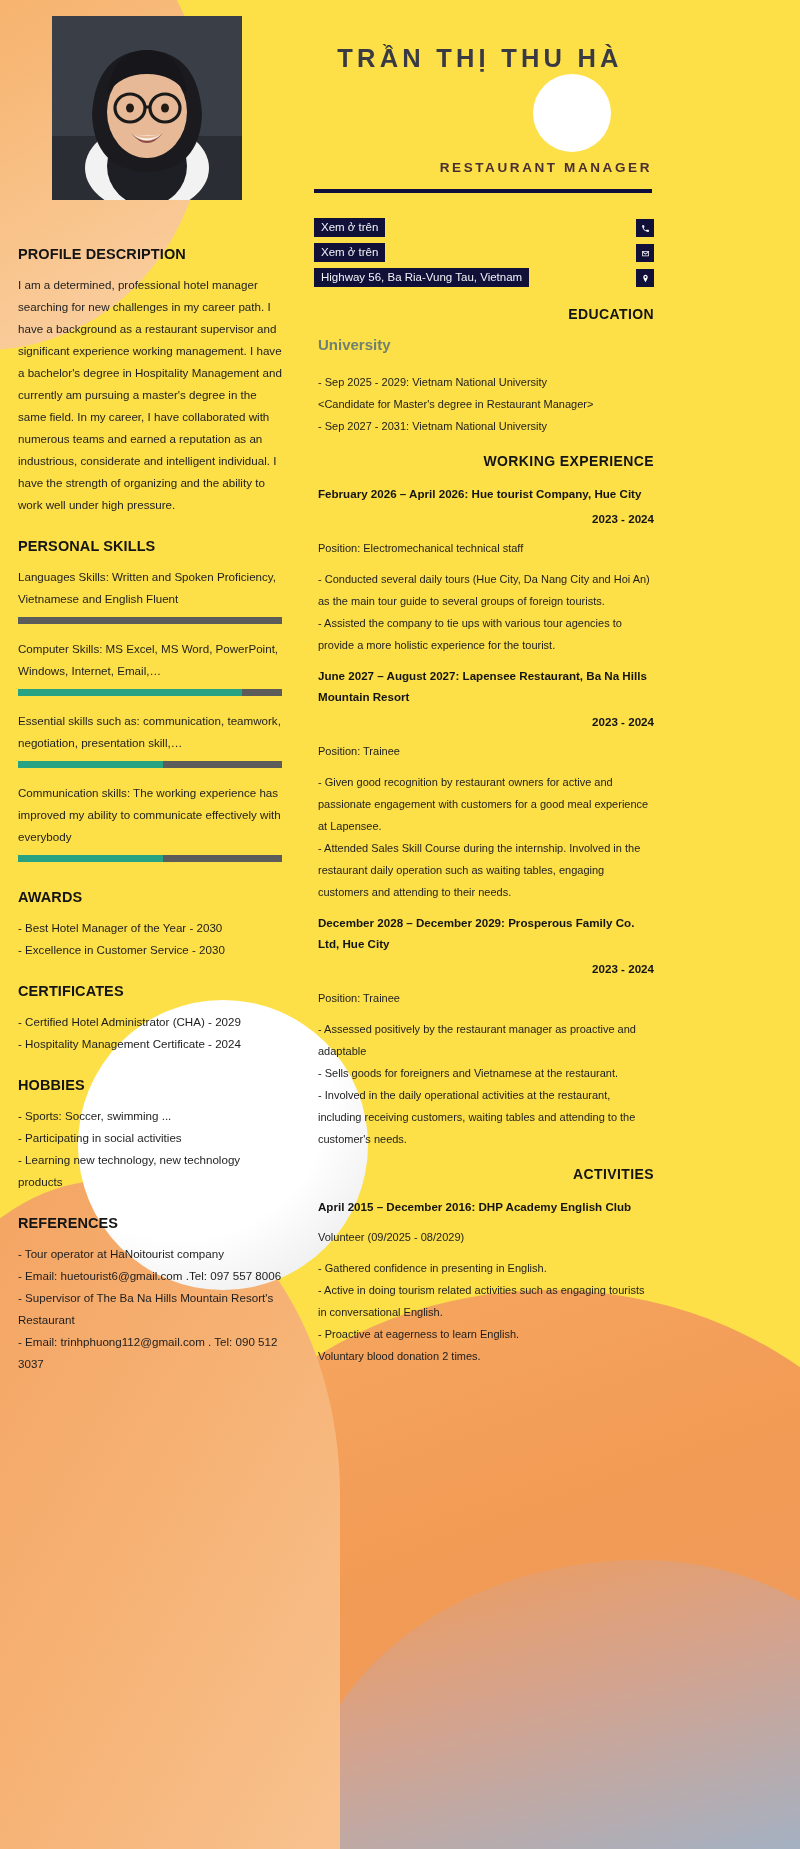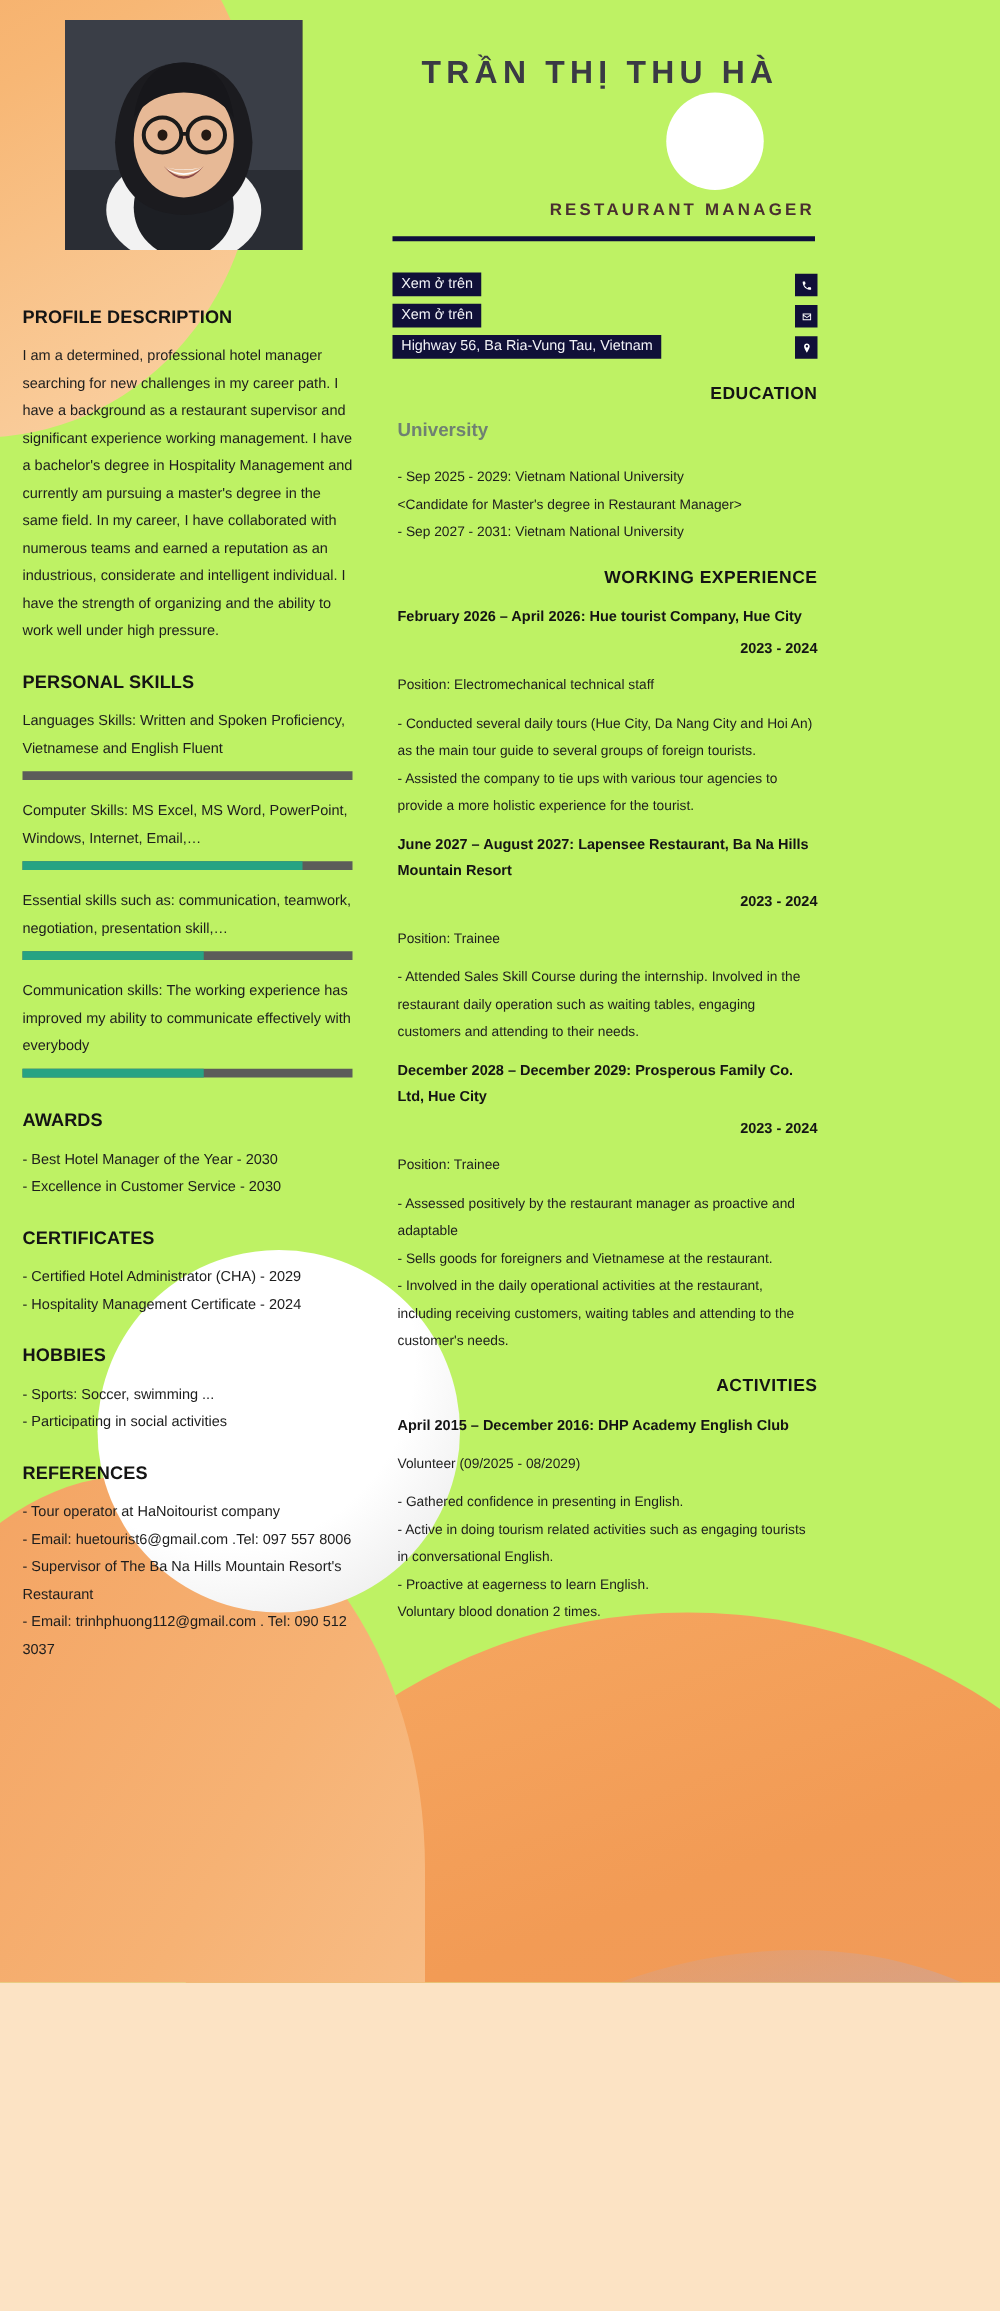--- a/index.html
+++ b/index.html
@@ -4,22 +4,22 @@
 <style>
   * { box-sizing: border-box; margin: 0; padding: 0; }
   html, body {
     width: 800px; height: 1849px;
     font-family: "Liberation Sans", "DejaVu Sans", sans-serif;
     background: #FCE3C4;
     overflow: hidden;
   }
   #page {
     position: relative;
-    width: 800px; height: 1586px;
-    background: #bef264;
+    width: 800px; height: 1849px;
+    background: #fde047;
     overflow: hidden;
     padding-left: 24px;
   }
 
   
   .deco { position: absolute; pointer-events: none; }
   #deco-top-left-blob {
     left: -235px; top: -120px;
     width: 440px; height: 470px;
     border-radius: 50%;
@@ -258,20 +258,21 @@
       <div class="l-line">- Certified Hotel Administrator (CHA) - 2029</div>
       <div class="l-line">- Hospitality Management Certificate - 2024</div>
     </div>
 
     <div class="l-gap"></div>
 
     <div>
       <div class="l-head">HOBBIES</div>
       <div class="l-line">- Sports: Soccer, swimming ...</div>
       <div class="l-line">- Participating in social activities</div>
+      <div class="l-line">- Learning new technology, new technology products</div>
     </div>
 
     <div class="l-gap"></div>
 
     <div>
       <div class="l-head">REFERENCES</div>
       <div class="l-line">- Tour operator at HaNoitourist company</div>
       <div class="l-line">- Email: huetourist6@gmail.com .Tel: 097 557 8006</div>
       <div class="l-line">- Supervisor of The Ba Na Hills Mountain Resort's Restaurant</div>
       <div class="l-line">- Email: trinhphuong112@gmail.com . Tel: 090 512 3037</div>
@@ -302,20 +303,21 @@
         <div class="r-line">- Assisted the company to tie ups with various tour agencies to provide a more holistic experience for the tourist.</div>
       </div>
 
       <div class="r-gap-s"></div>
 
       <div>
         <div class="r-job">June 2027 – August 2027: Lapensee Restaurant, Ba Na Hills Mountain Resort</div>
         <div class="r-years">2023 - 2024</div>
         <div class="r-line">Position: Trainee</div>
         <div class="r-gap-s"></div>
+        <div class="r-line">- Given good recognition by restaurant owners for active and passionate engagement with customers for a good meal experience at Lapensee.</div>
         <div class="r-line">- Attended Sales Skill Course during the internship. Involved in the restaurant daily operation such as waiting tables, engaging customers and attending to their needs.</div>
       </div>
 
       <div class="r-gap-s"></div>
 
       <div>
         <div class="r-job">December 2028 – December 2029: Prosperous Family Co. Ltd, Hue City</div>
         <div class="r-years">2023 - 2024</div>
         <div class="r-line">Position: Trainee</div>
         <div class="r-gap-s"></div>

